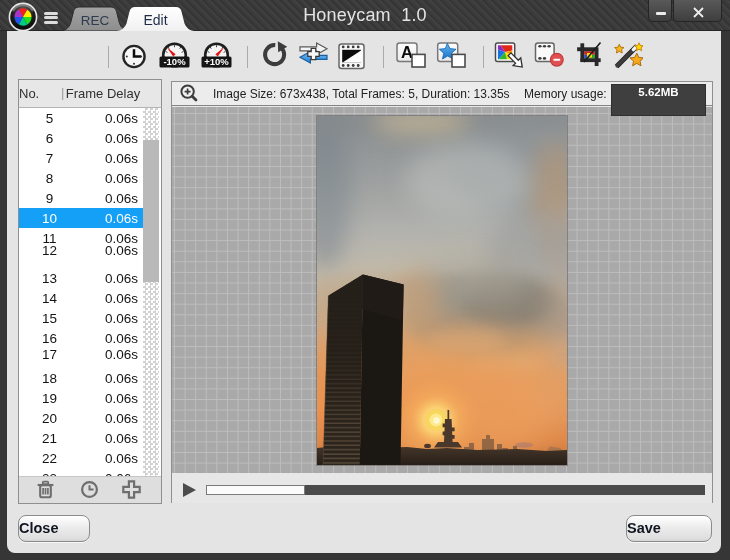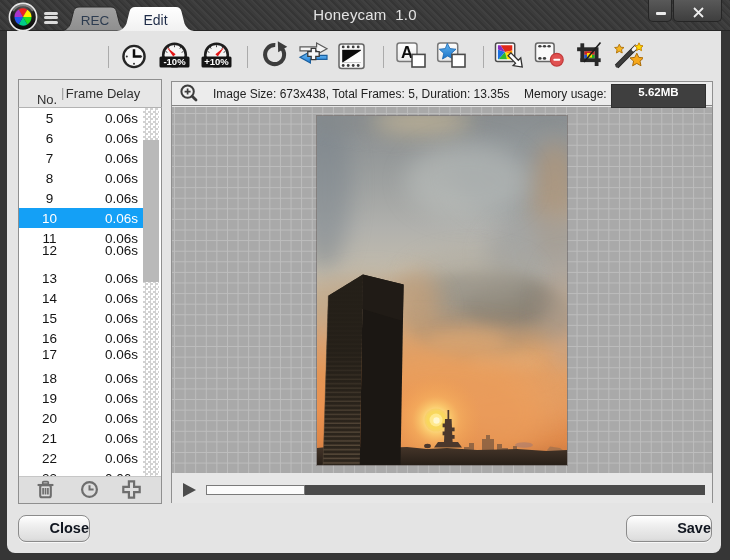--- a/index.html
+++ b/index.html
@@ -7,66 +7,66 @@
 body { font-family:"Liberation Sans", sans-serif; background:#363636; position:relative; }
 #win { position:absolute; left:0; top:0; width:730px; height:560px; }
 .abs { position:absolute; }
 
 
 #titlebar { left:0; top:0; width:730px; height:31px;
   background-color:#3a3a3a;
   background-image:repeating-linear-gradient(45deg, #404040 0 2px, #353535 2px 4px, #3b3b3b 4px 6px);
   border-bottom:1px solid #262626; }
 #title-text { left:0; top:0; width:730px; height:31px; line-height:30px; text-align:center;
-  color:#e3e3e3; font-size:15px; letter-spacing:0.2px; }
+  color:#e3e3e3; font-size:18px; letter-spacing:0.2px; }
 #minbtn { left:648px; top:0; width:24px; height:22px; border-radius:0 0 5px 5px;
   background:linear-gradient(#595959,#3e3e3e); border:1px solid #252525; border-top:none; }
 #closebtn { left:673px; top:0; width:49px; height:22px; border-radius:0 0 5px 5px;
   background:linear-gradient(#595959,#3e3e3e); border:1px solid #252525; border-top:none; }
 #minbtn span { position:absolute; left:7px; top:12px; width:10px; height:2.5px; background:#ececec; border-radius:1px; }
 #closebtn svg { position:absolute; left:18px; top:5.5px; }
 .hbar { left:44px; width:14px; height:3px; background:#dcdcdc; border-radius:1.5px; }
 
 
 #content { left:7px; top:31px; width:714px; height:522px; background:#e4e4e4; border-radius:0 0 8px 8px; }
 
 
 .menu { top:49px; height:16px; line-height:16px; font-size:13px; color:#1b1b1b;margin-top:31px; }
 .tsep { top:46px; width:1px; height:22px; background:#ababab; }
 
 
 #lpanel { left:18px; top:79px; width:144px; height:425px; background:#ffffff; border:1px solid #8f8f8f; }
 #lheader { left:18px; top:79px; width:144px; height:29px; background:#e7e7e7; border:1px solid #8f8f8f; border-bottom:1px solid #b3b3b3; font-size:13px; color:#303030; }
-#lheader .no { position:absolute; left:0; top:12px; width:56px; text-align:center; }
+#lheader .no { position:absolute; left:0; top:6px; width:56px; }
 #lheader .fd { position:absolute; left:44px; top:6px; width:80px; text-align:center; }
 #lheader .bar { position:absolute; left:42px; top:5px; color:#9a9a9a; }
 #rows { left:19px; top:108px; width:124px; height:368px; overflow:hidden; background:#fff; }
 .row { position:absolute; left:0; width:124px; height:20px; font-size:13.5px; color:#141414; }
 .row .n { position:absolute; left:0; top:2.5px; width:61px; text-align:center; }
 .row .d { position:absolute; right:5px; top:2.5px; width:60px; text-align:right; }
 .row.sel { background:#14a0f6; color:#ffffff; }
 #sbar { left:143px; top:108px; width:15.5px; height:368px;
   background:conic-gradient(#d2d2d2 0 25%, #ffffff 0 50%, #d2d2d2 0 75%, #ffffff 0);
   background-size:5px 5px; }
 #sthumb { left:143px; top:140px; width:15.5px; height:142px; background:#b9b9b9; }
 #licons { left:19px; top:476px; width:142px; height:27px; background:#dedede; border-top:1px solid #c6c6c6; }
 
 
 .btn { border:1px solid #8b8b8b; border-radius:8px;
   background:linear-gradient(#ffffff,#ececec 45%,#dedede 92%,#d4d4d4);
-  text-align:right; font-weight:bold; font-size:14.5px; color:#10151f;
+  text-align:left; font-weight:bold; font-size:14.5px; color:#10151f;
   box-shadow:0 1px 0 rgba(255,255,255,0.7); }
 #closebutton { left:18px; top:515px; width:72px; height:27px; line-height:25px; }
 #savebutton { left:626px; top:515px; width:86px; height:27px; line-height:25px; }
 
 
 #mpanel { left:171px; top:81px; width:542px; height:422px; border:1px solid #8f8f8f; background:#e7e7e7; }
 #statusbar { left:172px; top:82px; width:540px; height:24px; background:#ececec; border-bottom:1px solid #858585; }
 .stext { top:87px; font-size:12px; color:#222222; }
-#membar { left:611px; top:84px; width:95px; height:24px; background:#3f3f3f; border:1px solid #303030;
+#membar { left:611px; top:84px; width:95px; height:32px; background:#3f3f3f; border:1px solid #303030;
   color:#ffffff; font-size:11.5px; font-weight:bold; text-align:center; line-height:15px; }
 #preview { left:172px; top:107px; width:540px; height:366px; background:#a9a9a9;
   background-image:linear-gradient(#bdbdbd 1px, transparent 1px), linear-gradient(90deg, #bdbdbd 1px, transparent 1px);
   background-size:10.6px 10.6px; background-position:2px 6px; }
 #photo { left:317px; top:116px; width:250px; height:349px; box-shadow:0 0 0 1px rgba(60,50,45,0.35); }
 #player { left:172px; top:473px; width:540px; height:30px; background:#e7e7e7; }
 #playtri { left:183px; top:483px; width:0; height:0; border-left:13px solid #4c4c4c; border-top:7px solid transparent; border-bottom:7px solid transparent; }
 #pbar { left:206px; top:485px; width:499px; height:9.5px; background:#4a4a4a; }
 #pfill { left:206px; top:485px; width:99px; height:9.5px; background:#fbfbfb; border:1px solid #7a7a7a; }
 </style>

